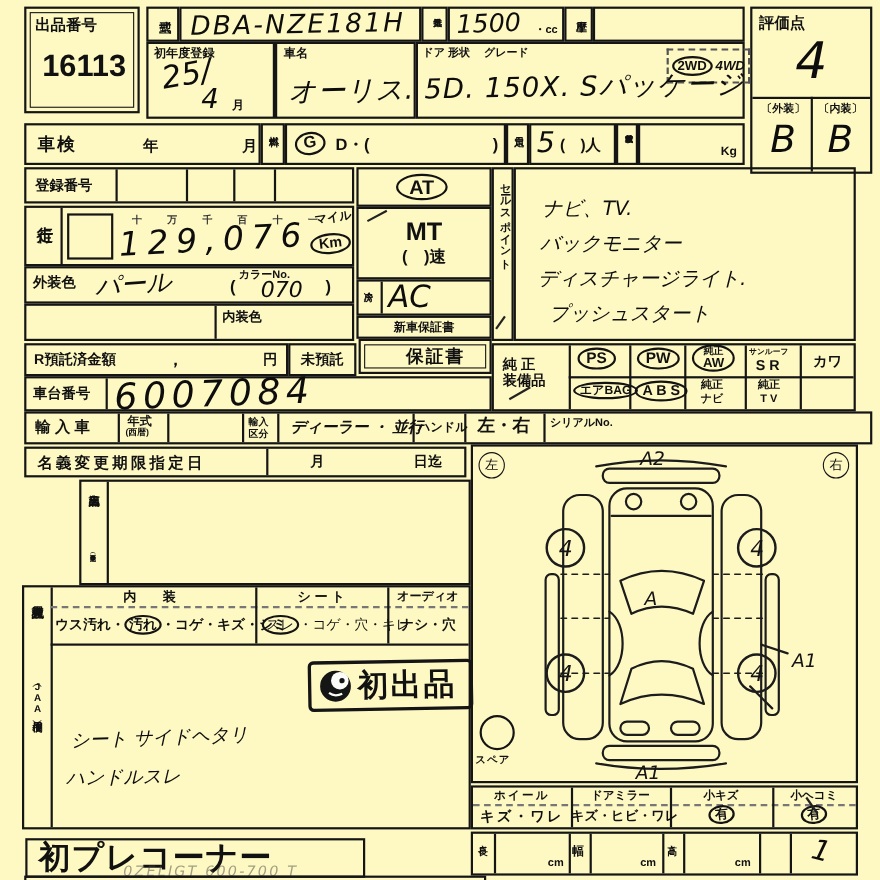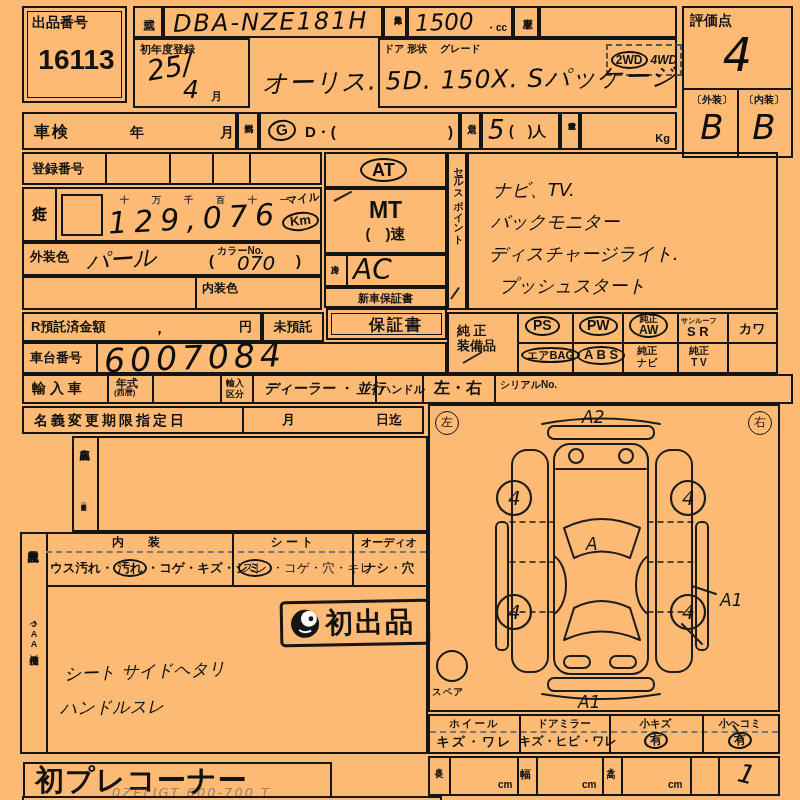--- a/index.html
+++ b/index.html
@@ -1,16 +1,16 @@
 <!DOCTYPE html>
 <html><head>
 <meta charset="utf-8">
 <style>
   html,body{margin:0;padding:0;background:#e8e8e6;}
-  .sheet{position:relative;width:800px;height:800px;background:#fdba74;overflow:hidden;
+  .sheet{position:relative;width:800px;height:800px;background:#fef9c3;overflow:hidden;
          font-family:"Liberation Sans",sans-serif;color:#111;}
   .box{position:absolute;border:2px solid #151515;box-sizing:border-box;}
   .t{position:absolute;white-space:nowrap;line-height:1.12;}
   .b{font-weight:700;}
   .h{font-family:"DejaVu Sans",sans-serif;font-style:italic;color:#0d0d0d;}
   .vt{writing-mode:vertical-rl;text-orientation:upright;letter-spacing:1px;}
   .ov{display:inline-block;border:2.5px solid #131313;border-radius:50%;padding:0 6px;text-align:center;}
   .vl{position:absolute;width:2px;background:#151515;}
   .hl{position:absolute;height:2px;background:#151515;}
   .dl{position:absolute;height:0;border-top:2px dashed #777;}
@@ -57,20 +57,23 @@
     <div class="t b" style="left:56px;top:86px;width:48px;text-align:center;font-size:10px;">〔内装〕</div>
     <div class="t h" style="left:4px;top:100px;width:48px;text-align:center;font-size:34px;">B</div>
     <div class="t h" style="left:56px;top:100px;width:48px;text-align:center;font-size:34px;">B</div>
   </div>
 
   <div class="box" style="left:133px;top:38px;width:117px;height:70px;">
     <div class="t b" style="left:5px;top:3px;font-size:11px;">初年度登録</div>
     <div class="t h" style="left:12px;top:12px;font-size:28px;transform:rotate(-10deg);">25/</div>
     <div class="t h" style="left:48px;top:36px;font-size:25px;">4</div>
     <div class="t b" style="left:76px;top:50px;font-size:11px;">月</div>
+  </div>
+  <div class="box" style="left:250px;top:38px;width:128px;height:70px;">
+    <div class="t b" style="left:6px;top:3px;font-size:11px;">車名</div>
   </div>
   <div class="box" style="left:378px;top:38px;width:299px;height:70px;">
     <div class="t b" style="left:4px;top:3px;font-size:10px;">ドア 形状</div>
     <div class="t b" style="left:60px;top:3px;font-size:10px;">グレード</div>
     <div style="position:absolute;left:226px;top:4px;width:72px;height:28px;border:2px dashed #555;" class="cf">
       <span class="ov b" style="font-size:12px;padding:0 3px;">2WD</span>
       <span class="b" style="font-size:12px;margin-left:3px;font-style:italic;">4WD</span>
     </div>
   </div>
   <div class="t h" style="left:262px;top:66px;font-size:25px;transform:rotate(-1deg);letter-spacing:1px;">オーリス. 5D. 150X. Sパッケージ</div>

